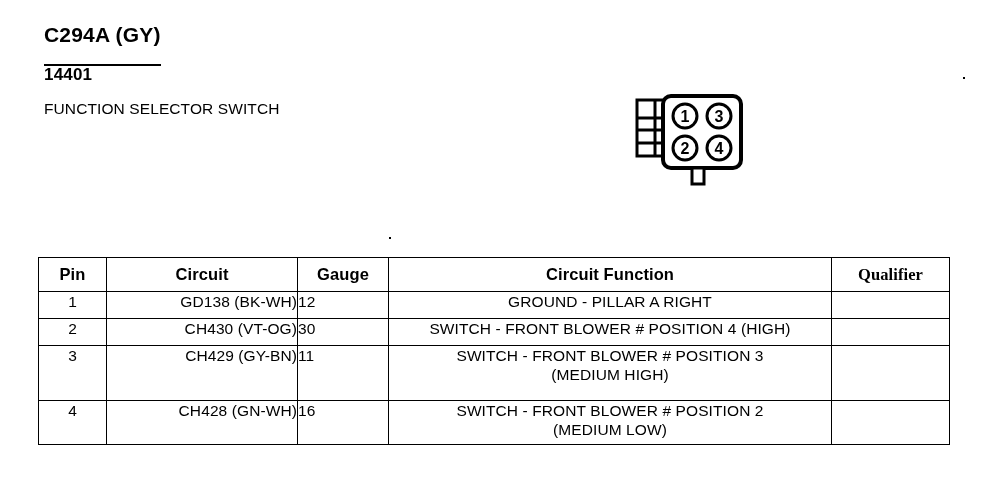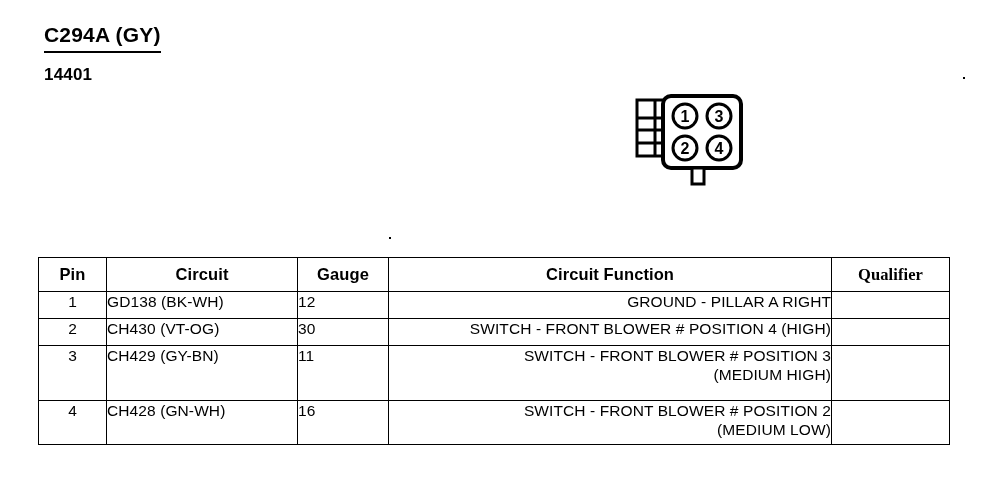--- a/index.html
+++ b/index.html
@@ -19,21 +19,21 @@
   
   .connector-title {
     position: absolute;
     left: 44px;
     top: 24px;
     font-size: 21px;
     font-weight: bold;
     letter-spacing: 0.2px;
     line-height: 1.05;
     border-bottom: 2.5px solid #000;
-    padding-bottom: 5px;
+    padding-bottom: 18px;
     display: inline-block;
     white-space: nowrap;
   }
 
   .part-number {
     position: absolute;
     left: 44px;
     top: 66px;
     font-size: 17px;
     font-weight: bold;
@@ -86,23 +86,23 @@
     letter-spacing: 0.1px;
   }
   table.pin-table th {
     font-weight: bold;
     text-align: center;
     height: 33px;
     vertical-align: middle;
     font-size: 16.5px;
   }
   .c-pin    { width: 67px;  text-align: center; }
-  .c-circ   { width: 190px; text-align: left; }
+  .c-circ   { width: 190px; text-align: right; }
   .c-gauge  { width: 90px;  text-align: left; }
-  .c-func   { width: 442px; text-align: right; }
+  .c-func   { width: 442px; text-align: center; }
   .c-qual   { width: 117px; text-align: center; font-family: Liberation Serif, serif; }
 
   td.c-pin, td.c-circ, td.c-gauge {
     padding-top: 4px;
   }
   td.c-func {
     padding-top: 4px;
     padding-left: 5px;
   }
   tr.row-tall td { height: 54px; }
@@ -117,20 +117,21 @@
   }
 </style>
 </head>
 <body>
 
 <div class="connector-title">C294A (GY)</div>
 
 <div class="part-number">14401</div>
 
 <div class="part-desc">
+  <div>FUNCTION SELECTOR SWITCH</div>
 </div>
 
 <div class="connector-figure">
   <svg width="130" height="105" viewBox="0 0 130 105" xmlns="http://www.w3.org/2000/svg">
 
     <g stroke="#000" fill="#fff">
       <rect x="7" y="12" width="38" height="56" stroke-width="3"></rect>
       <line x1="7" y1="30" x2="45" y2="30" stroke-width="3"></line>
       <line x1="7" y1="42" x2="45" y2="42" stroke-width="3"></line>
       <line x1="7" y1="55" x2="45" y2="55" stroke-width="3"></line>

